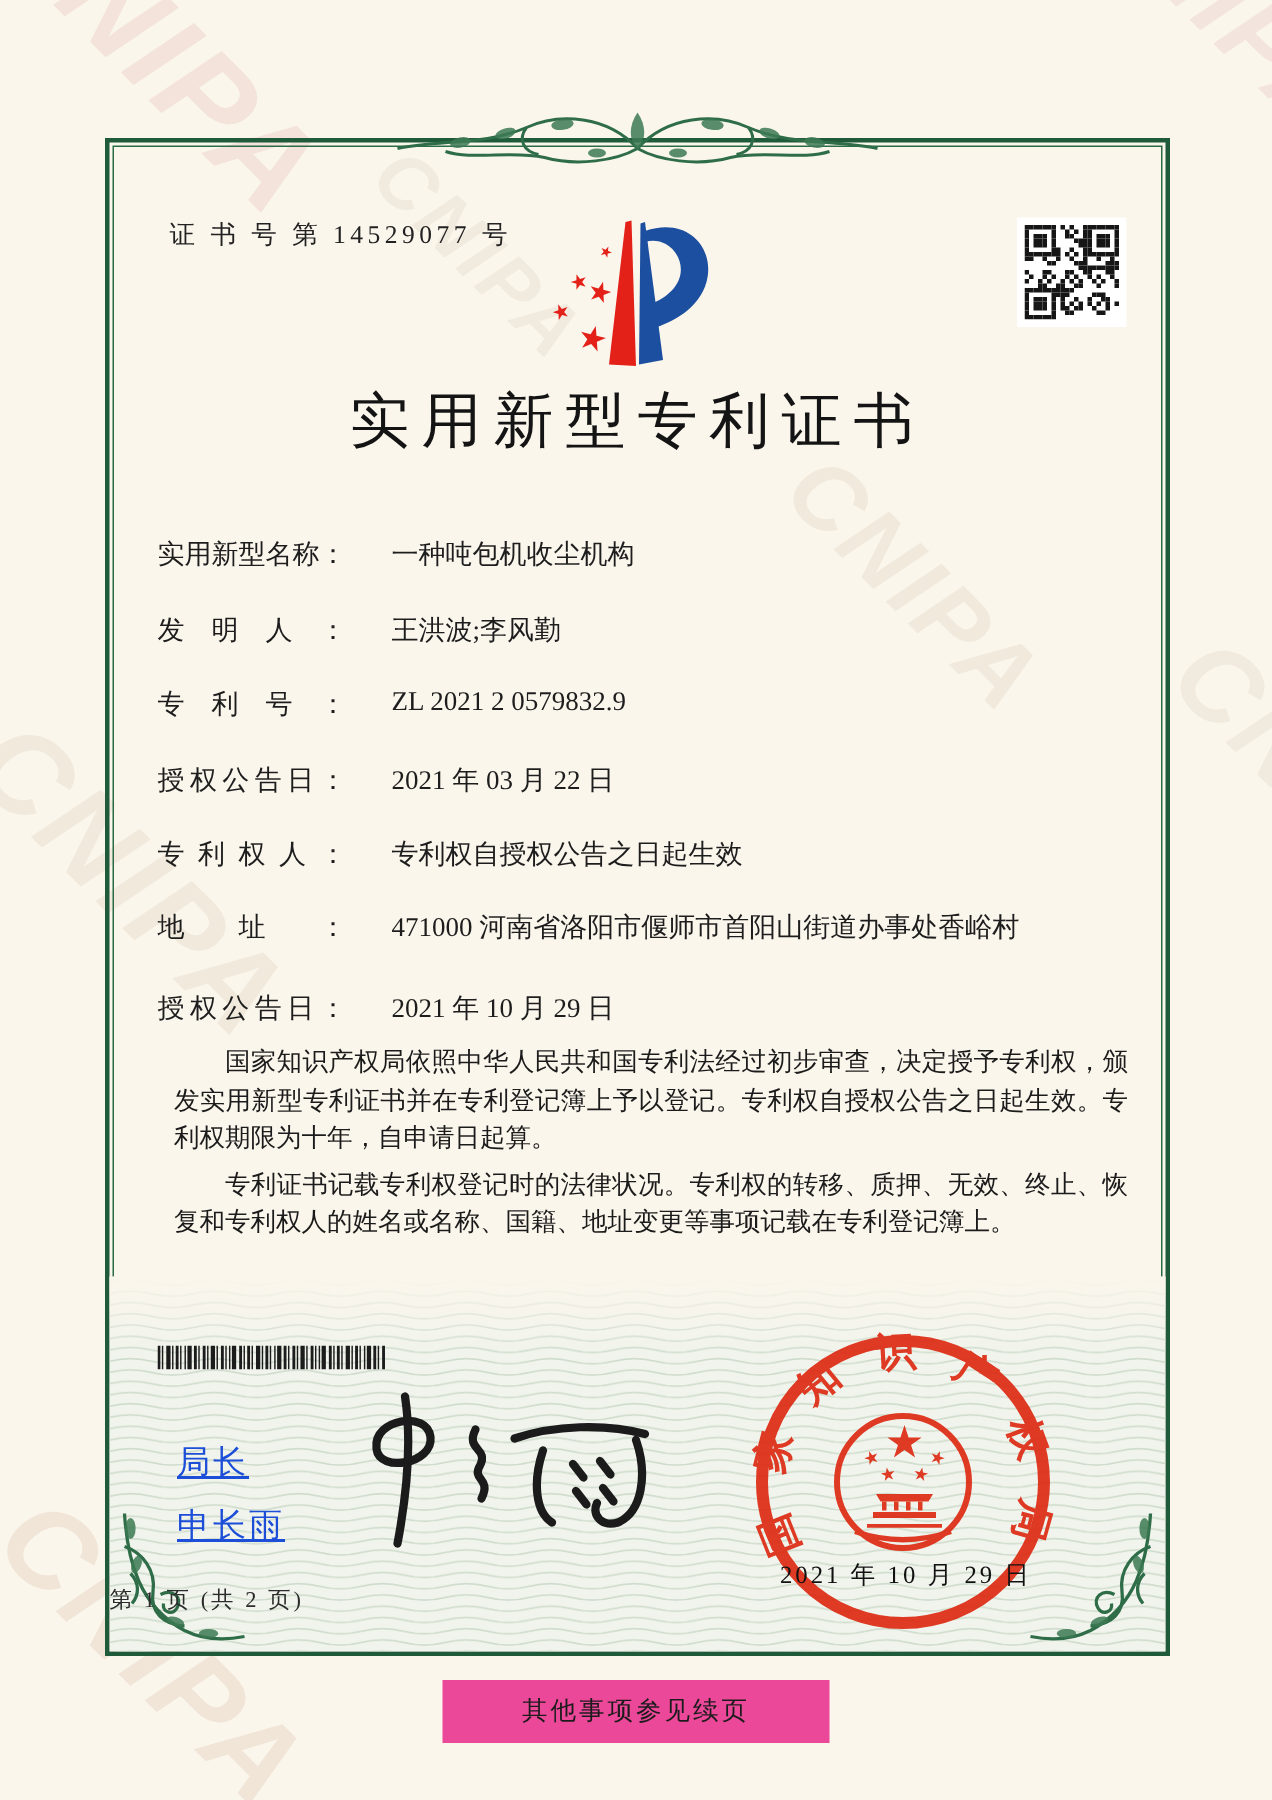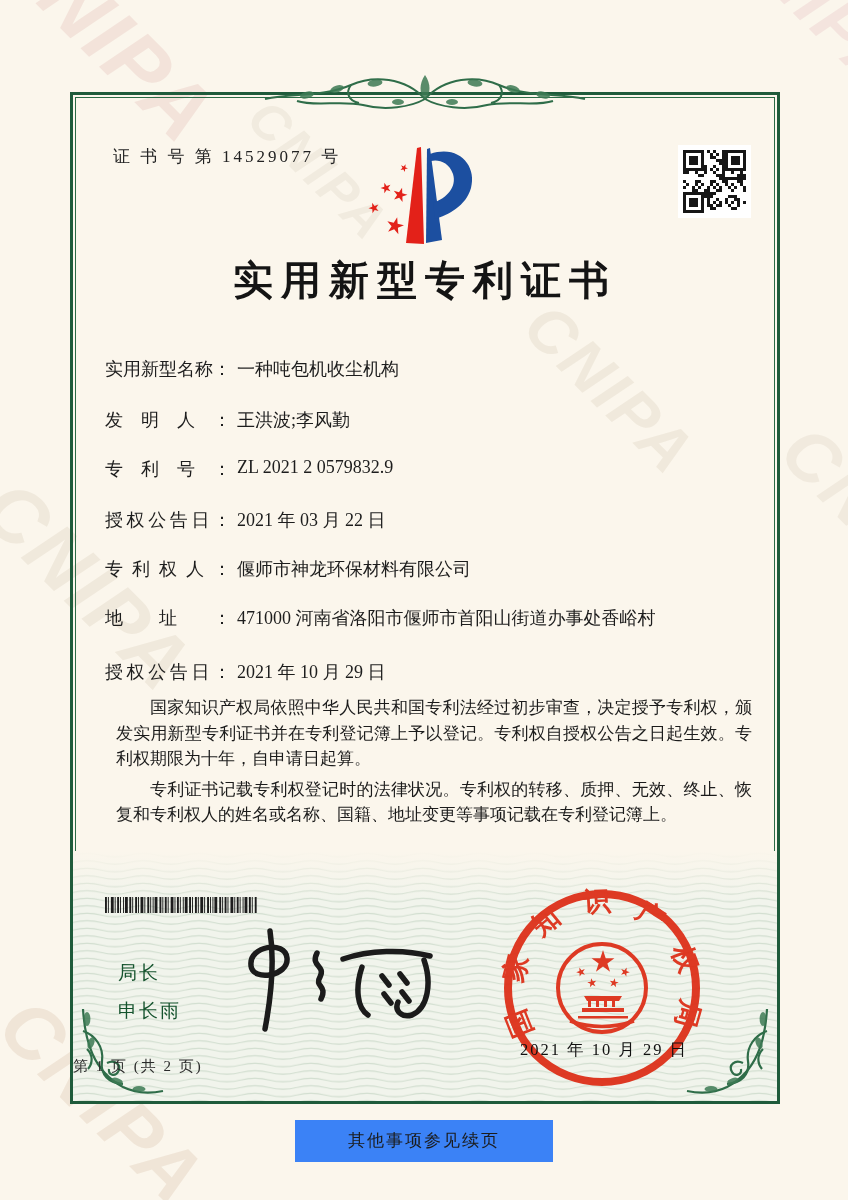--- a/index.html
+++ b/index.html
@@ -19,44 +19,44 @@
             background:linear-gradient(#fbf6ec,rgba(251,246,236,0));}
   
   .orn-top{position:absolute;left:50%;top:-26px;transform:translateX(-50%);}
   .orn-bl{position:absolute;left:4px;bottom:2px;}
   .orn-br{position:absolute;right:4px;bottom:2px;transform:scaleX(-1);}
   
   .certno{position:absolute;left:40px;top:50px;font-size:17px;letter-spacing:3px;color:#222;}
   .logo{position:absolute;left:287px;top:48px;}
   .qr{position:absolute;left:605px;top:50px;background:#fff;padding:5px;line-height:0;}
   .title{position:absolute;left:0;top:158px;width:100%;text-align:center;font-size:40px;
-         font-weight:bold;letter-spacing:8px;color:#141414;}
+         font-weight:normal;letter-spacing:8px;color:#141414;}
   
   .fields{position:absolute;left:32px;top:0;width:648px;font-size:18px;}
   .frow{position:absolute;left:0;white-space:nowrap;}
   .flabel{display:inline-block;width:126px;text-align:justify;text-align-last:justify;
           vertical-align:top;}
-  .fval{padding-left:6px;}
+  .fval{padding-left:6px;margin-left:24px;}
   .pair2{position:absolute;left:345px;top:0;white-space:nowrap;}
   
   .paras{position:absolute;left:27px;top:600px;width:652px;font-size:17px;line-height:25.5px;
          text-align:justify;color:#1b1b1b;}
   .paras p{margin:0 0 5px 16px;text-indent:2em;}
   
   .barcode{position:absolute;left:32px;top:802px;line-height:0;}
   .director{position:absolute;left:45px;top:865px;font-family:"Liberation Sans","DejaVu Sans",sans-serif;
-            font-size:19px;color:#14532d;letter-spacing:2px;}
+            font-size:22px;color:#1d4ed8;letter-spacing:2px;text-decoration:underline;}
   .director div{margin-bottom:12px;}
   .signature{position:absolute;left:150px;top:820px;}
   .seal{position:absolute;left:427px;top:791px;}
   .sealdate{position:absolute;left:436px;top:944px;width:190px;text-align:center;font-size:16.5px;
             letter-spacing:2px;color:#111;}
   .pageinfo{position:absolute;left:0;top:962px;width:100%;text-align:left;font-size:15px;
             letter-spacing:2px;color:#2b2b2b;}
-  .contnote{position:absolute;left:295px;top:1120px;width:258px;height:42px;background:#3b82f6;
+  .contnote{position:absolute;left:295px;top:1120px;width:258px;height:42px;background:#ec4899;
             z-index:2;text-align:center;line-height:42px;font-size:17px;letter-spacing:2px;color:#1b1b1b;}
 </style>
 </head>
 <body>
 
 <div class="page">
 
   <div class="wm" style="left:-30px;top:-16px;font-size:84px;color:#f3e3da;">CNIPA</div>
   <div class="wm" style="left:700px;top:-40px;font-size:70px;color:#f4e4de;">CNIPA</div>
   <div class="wm" style="left:232px;top:140px;font-size:52px;color:#f1ebdf;">CNIPA</div>
@@ -373,21 +373,21 @@
       <div class="frow" style="top:313px;font-family:Liberation Serif, serif;">
         <span class="flabel">发明人：</span><span class="fval">王洪波;李风勤</span>
       </div>
       <div class="frow" style="top:362px;">
         <span class="flabel">专利号：</span><span class="fval">ZL 2021 2 0579832.9</span>
       </div>
       <div class="frow" style="top:413px;">
         <span class="flabel">授权公告日：</span><span class="fval">2021 年 03 月 22 日</span>
       </div>
       <div class="frow" style="top:462px;">
-        <span class="flabel">专利权人：</span><span class="fval">偃师市神龙环保材料有限公司</span>
+        <span class="flabel">专利权人：</span><span class="fval">专利权自授权公告之日起生效</span>
       </div>
       <div class="frow" style="top:511px;">
         <span class="flabel">地址：</span><span class="fval">471000 河南省洛阳市偃师市首阳山街道办事处香峪村</span>
       </div>
       <div class="frow" style="top:565px;">
         <span class="flabel">授权公告日：</span><span class="fval">2021 年 10 月 29 日</span>
       </div>
     </div>
 
     <div class="paras">

